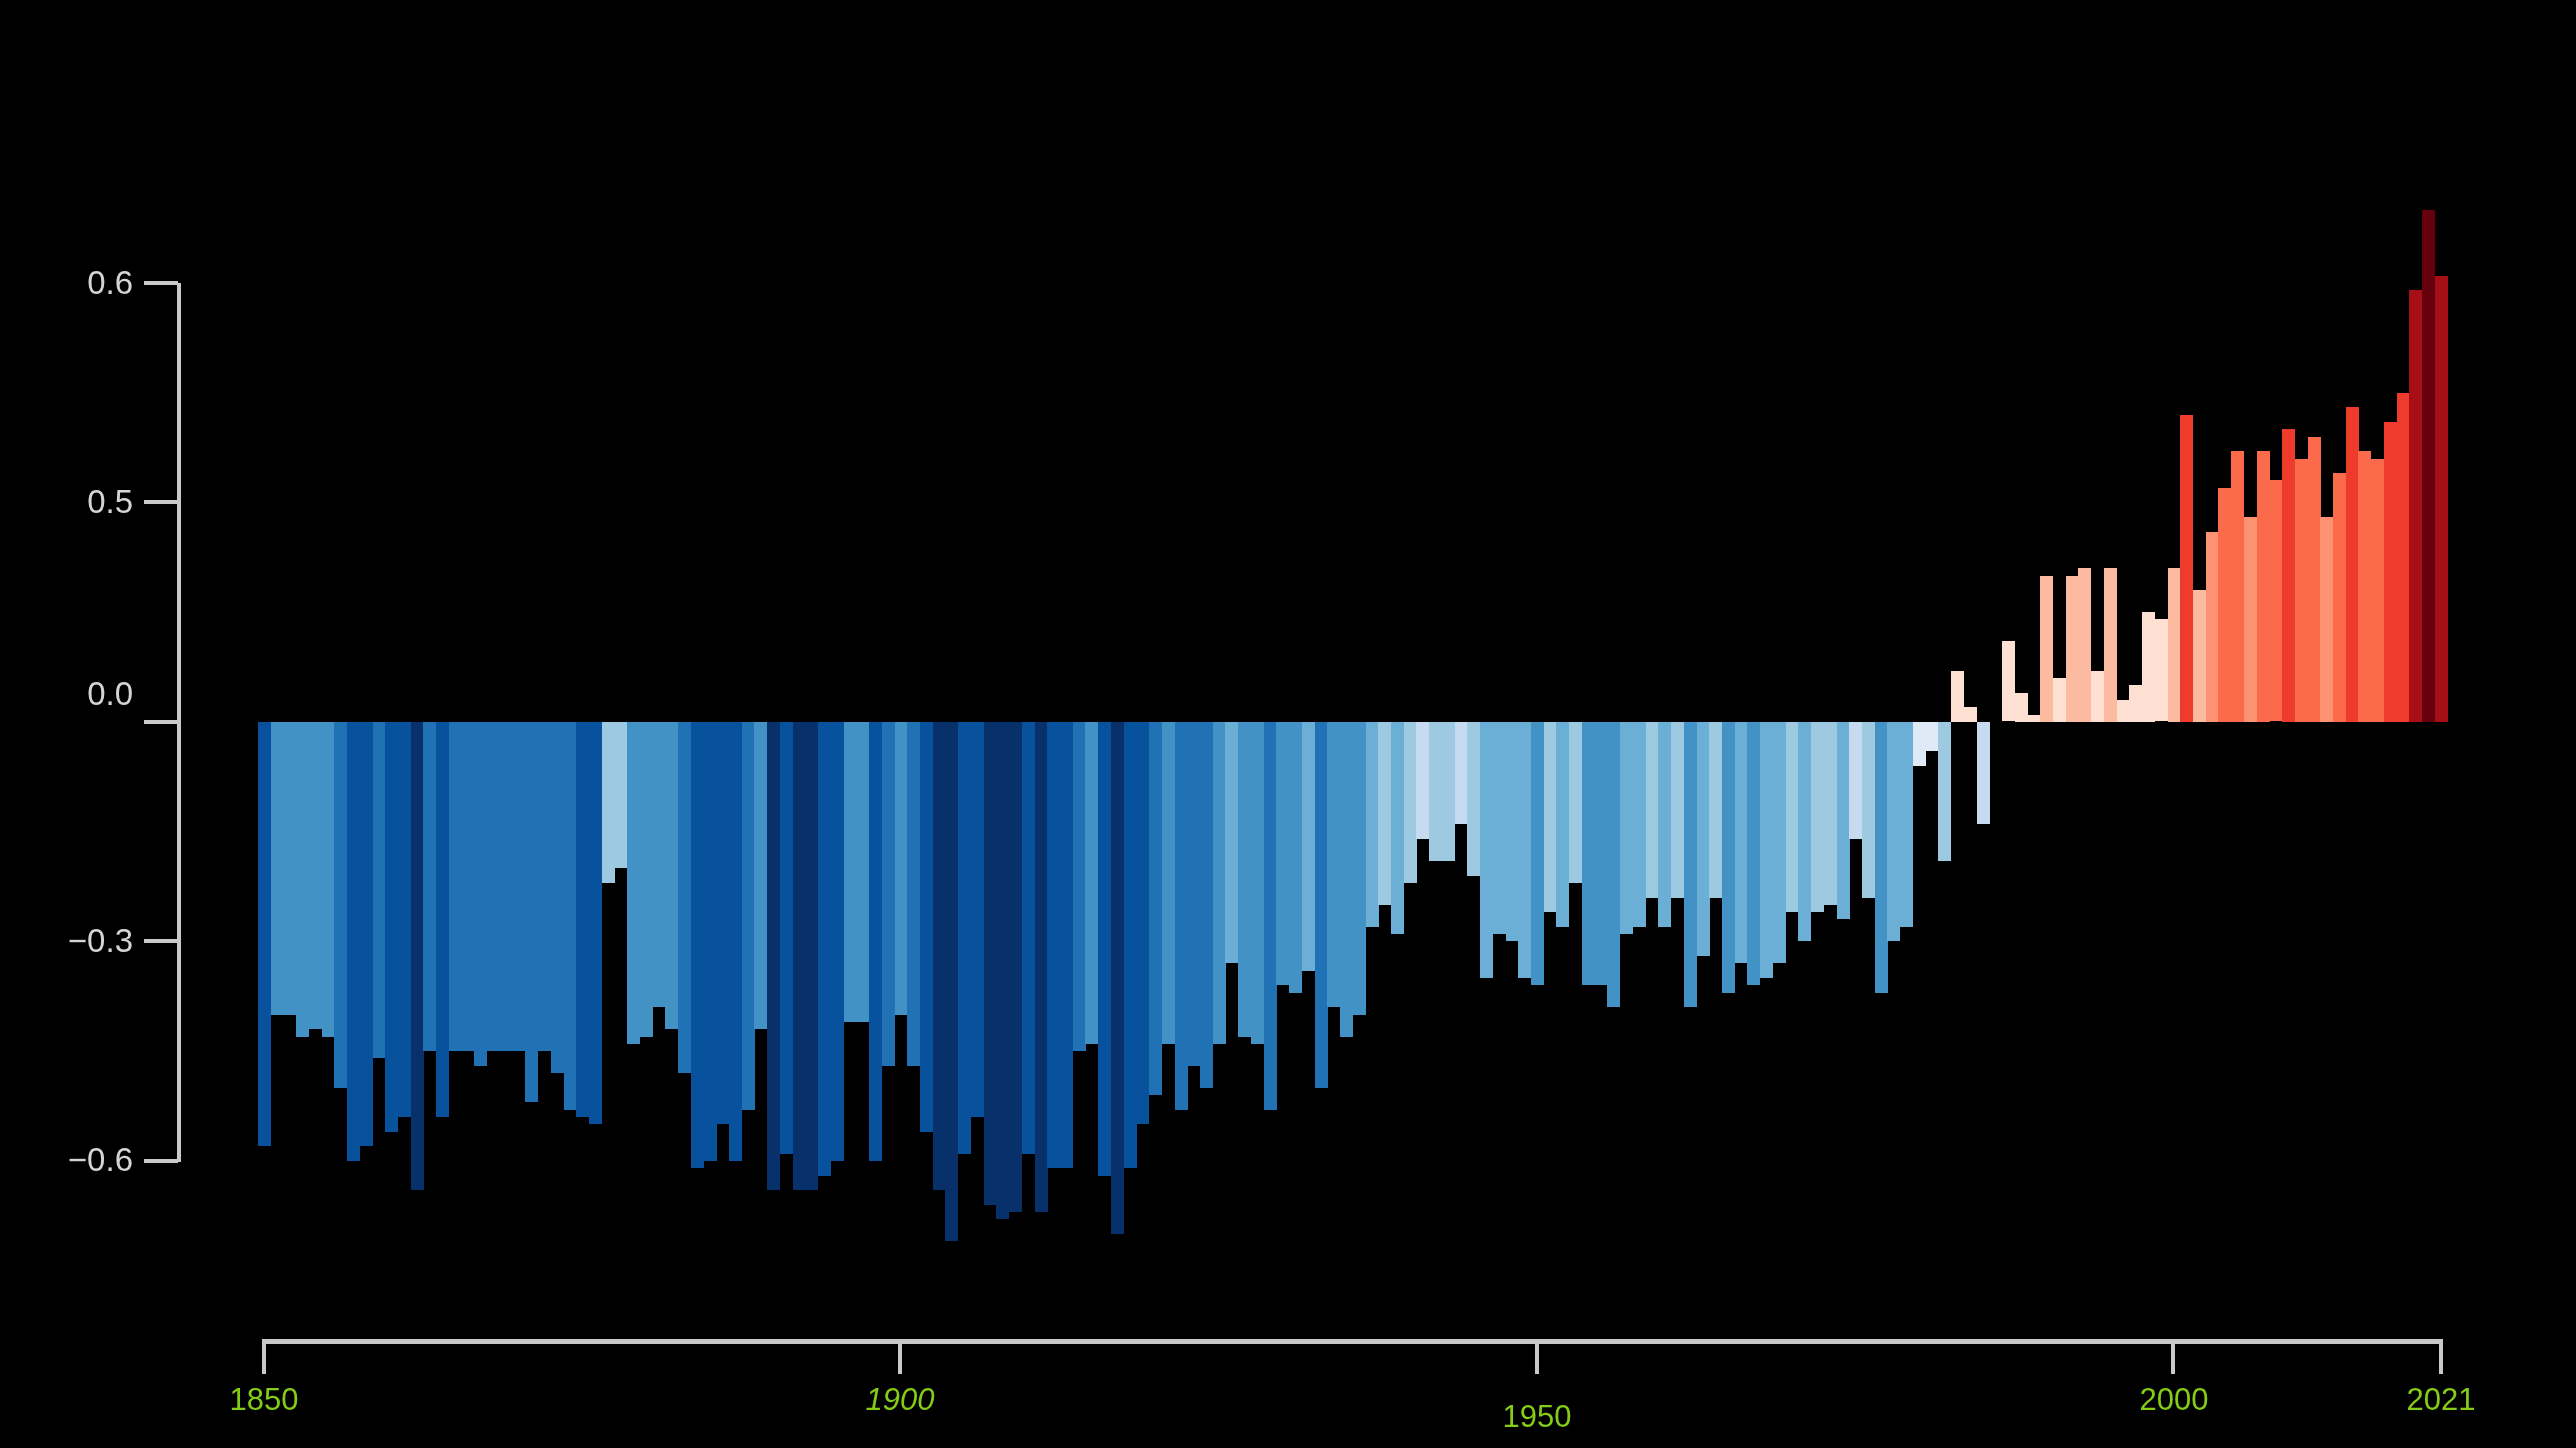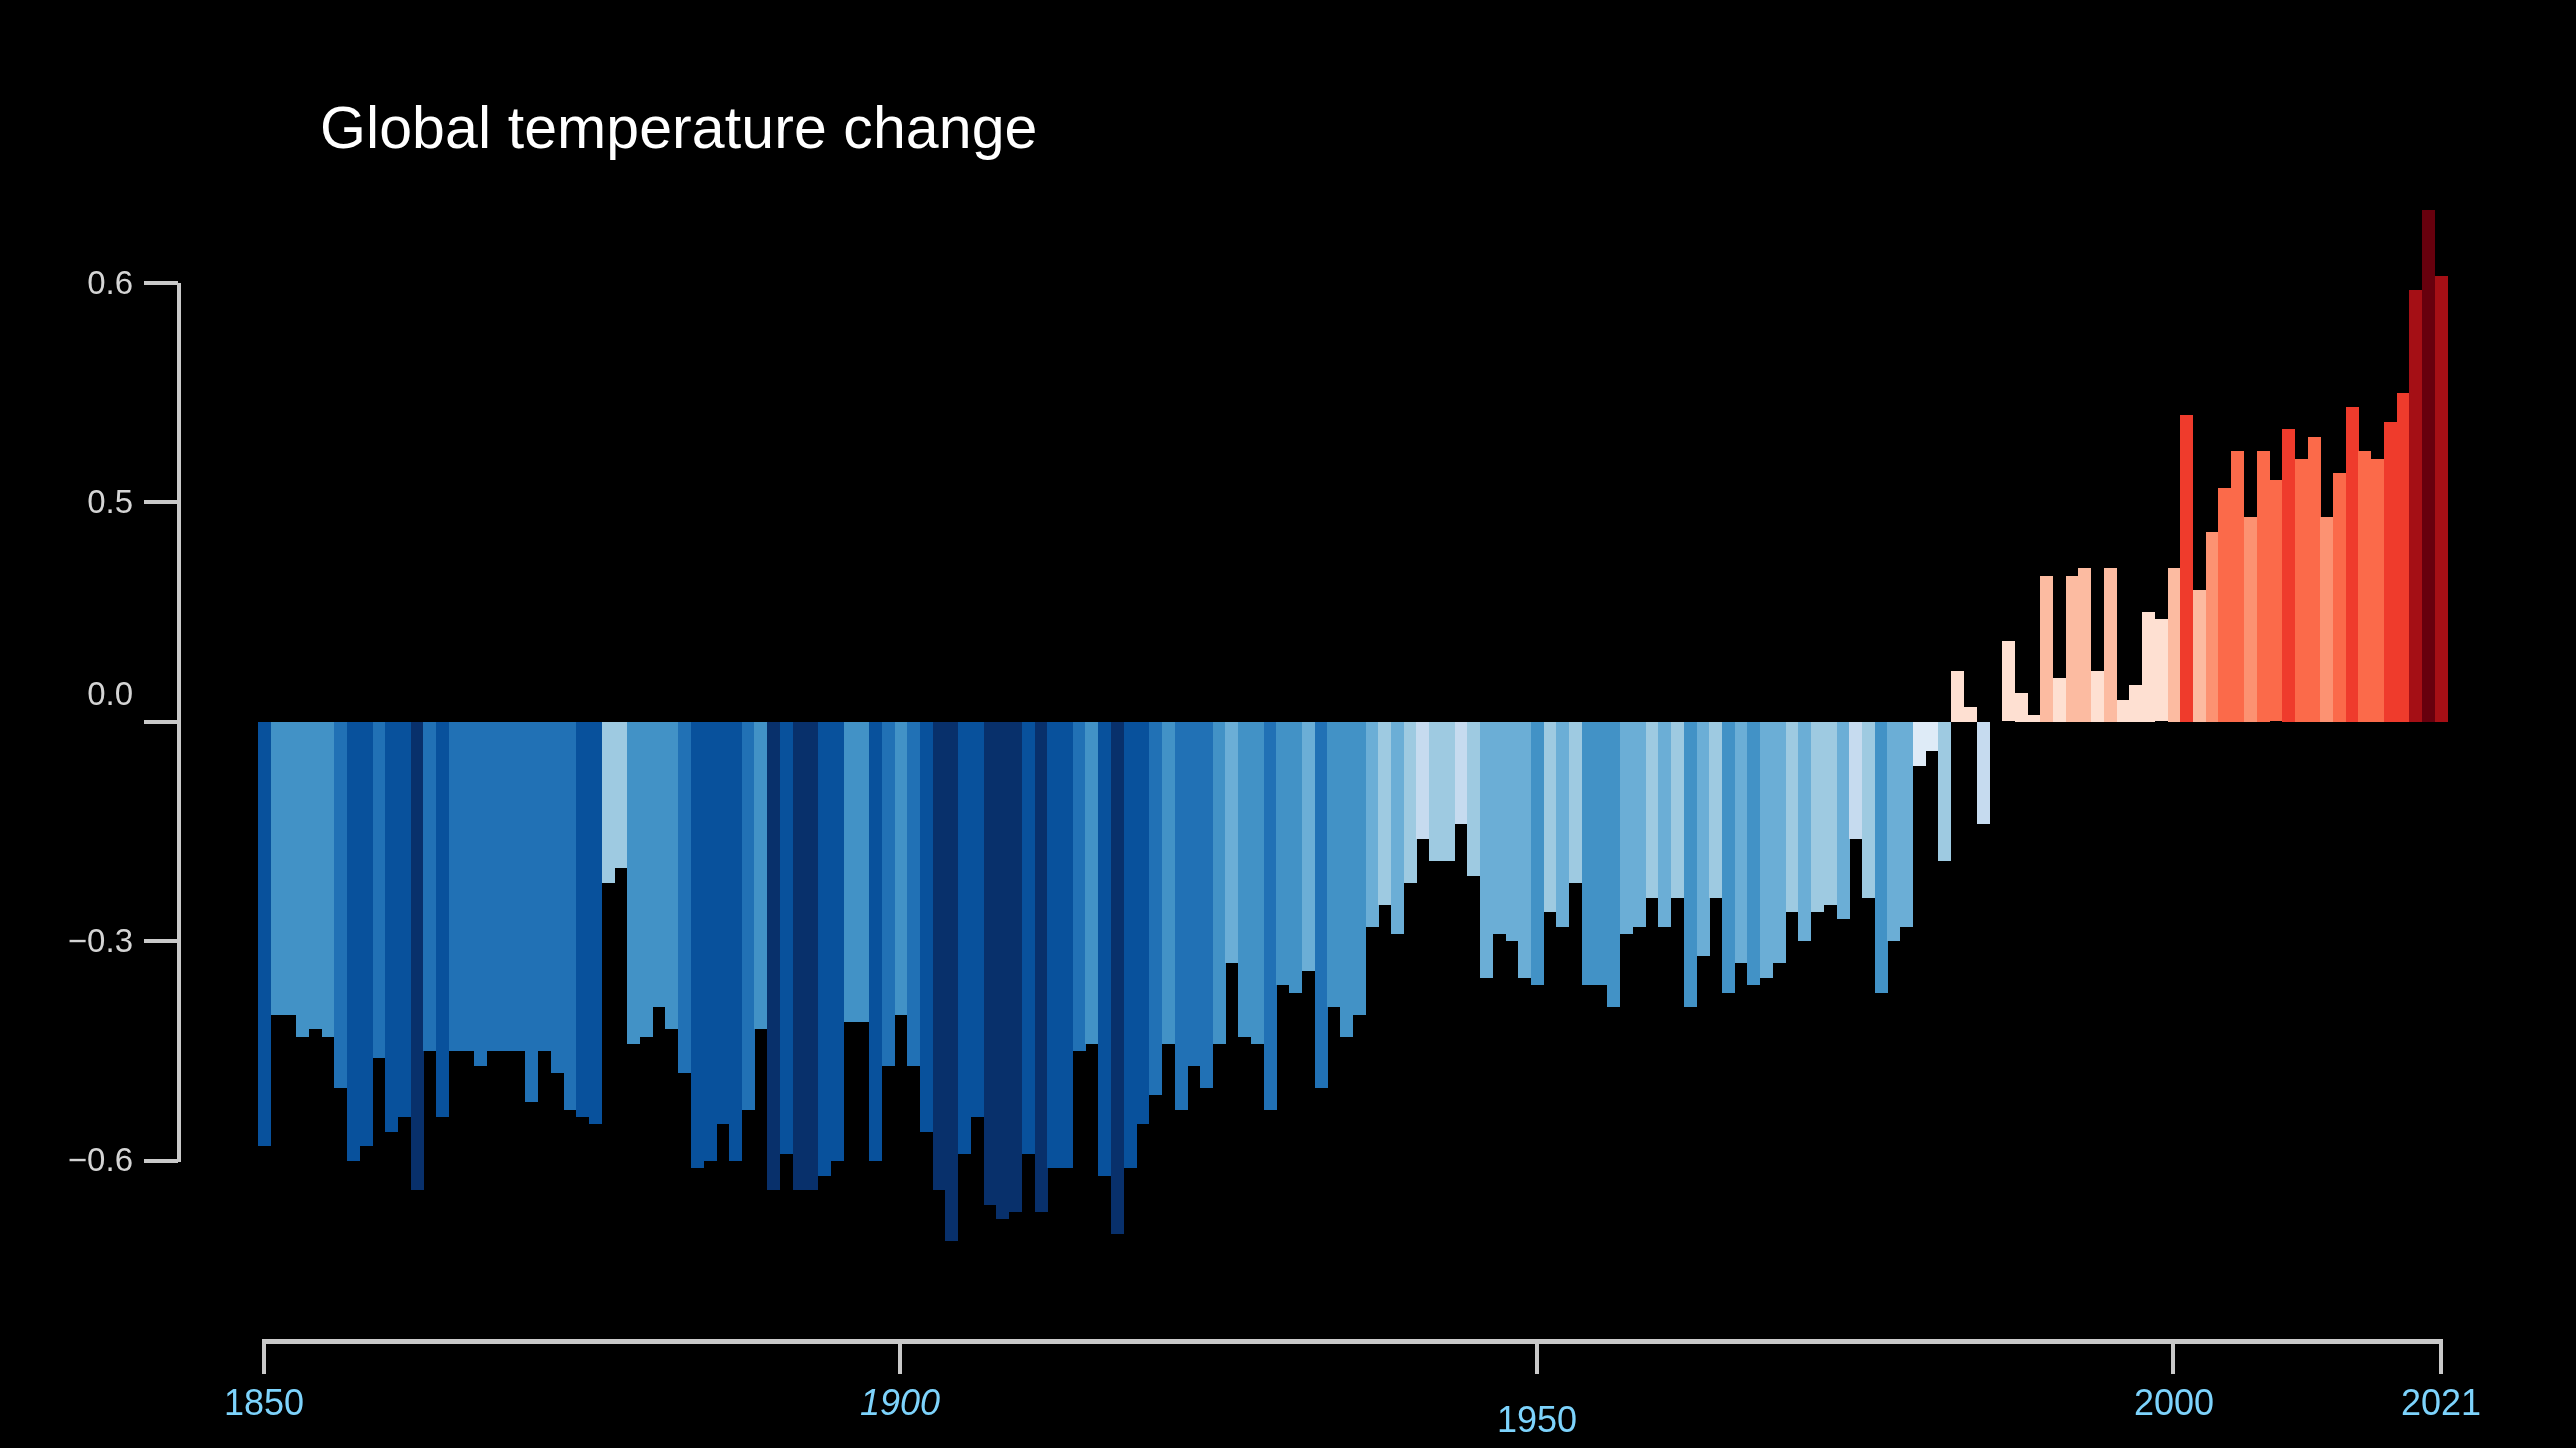--- a/index.html
+++ b/index.html
@@ -46,30 +46,29 @@
     position:absolute;left:0;width:133px;text-align:right;
     font-size:33px;color:#d4d4d4;white-space:nowrap;
   }
 
   
   .xspine{
     position:absolute;left:258px;top:1339px;width:1489px;height:4.8px;background:#c9c9c9;
   }
   .xtick{position:absolute;top:1339px;width:4.1px;height:35px;background:#c9c9c9;}
   .xlab{
-    position:absolute;top:1382px;font-size:36px;color:#7dd3fc;
+    position:absolute;top:1382px;font-size:31px;color:#84cc16;
     white-space:nowrap;transform:translateX(-50%);
   }
 </style>
 </head>
 <body>
 
 <div id="stage">
 
-  <div id="title">Global temperature change</div>
 
   <div id="plot">
       <div class="bar" style="left:0px;top:439px;width:13px;height:424px;background:#08519c;"></div>
       <div class="bar" style="left:12.7px;top:439px;width:13px;height:293px;background:#4292c6;"></div>
       <div class="bar" style="left:25.5px;top:439px;width:13px;height:293px;background:#4292c6;"></div>
       <div class="bar" style="left:38px;top:439px;width:13px;height:315px;background:#4292c6;"></div>
       <div class="bar" style="left:51px;top:439px;width:13px;height:307px;background:#4292c6;"></div>
       <div class="bar" style="left:64px;top:439px;width:13px;height:315px;background:#4292c6;"></div>
       <div class="bar" style="left:76px;top:439px;width:13px;height:366px;background:#2171b5;"></div>
       <div class="bar" style="left:89px;top:439px;width:13px;height:439px;background:#08519c;"></div>

